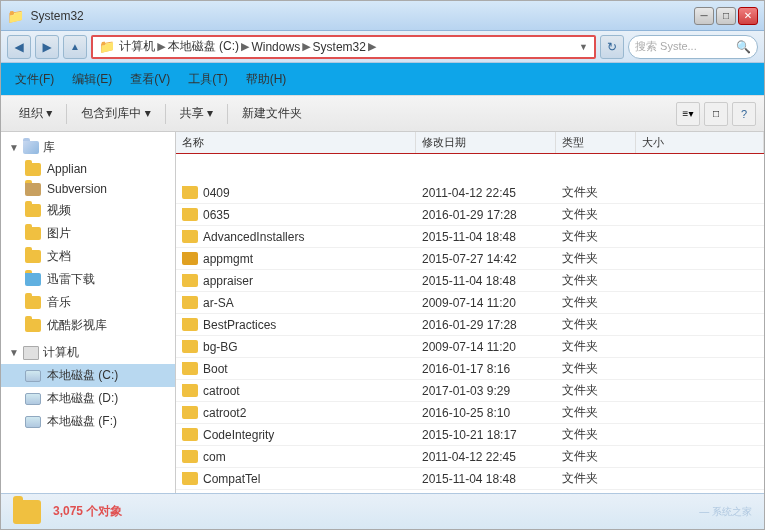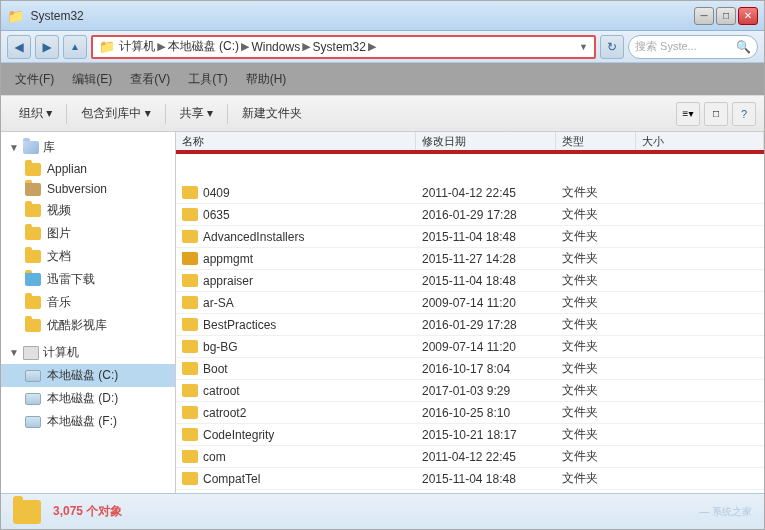--- a/index.html
+++ b/index.html
@@ -125,21 +125,21 @@
       display: flex;
       align-items: center;
       padding: 0 6px;
       gap: 4px;
       font-size: 11px;
       color: #aaa;
     }
 
     
     .menu-bar {
-      background: #a3a3a3;
+      background: #0ea5e9;
       height: 22px;
       display: flex;
       align-items: center;
       padding: 16px 6px;
       gap: 2px;
       border-bottom: 1px solid #ddd;
     }
     .menu-item {
       padding: 2px 8px;
       font-size: 12px;
@@ -291,21 +291,21 @@
     .file-list {
       flex: 1;
       display: flex;
       flex-direction: column;
       overflow: hidden;
       background: white;
     }
     .file-list-header {
       display: flex;
       background: #f0f4f8;
-      border-bottom: 4px solid #b91c1c;
+      border-bottom: 1px solid #b91c1c;
       height: 22px;
       align-items: center;
     }
     .col-header {
       font-size: 11px;
       color: #333;
       padding: 0 6px;
       cursor: pointer;
       height: 100%;
       display: flex;
@@ -590,21 +590,21 @@
       </div>
       <div class="file-cell date">2015-11-04 18:48</div>
       <div class="file-cell type">文件夹</div>
       <div class="file-cell size"></div>
     </div>
           <div class="file-row">
       <div class="file-cell name">
         <span class="small-folder special"></span>
         <span>appmgmt</span>
       </div>
-      <div class="file-cell date">2015-11-27 14:28</div>
+      <div class="file-cell date">2015-07-27 14:42</div>
       <div class="file-cell type">文件夹</div>
       <div class="file-cell size"></div>
     </div>
           <div class="file-row">
       <div class="file-cell name">
         <span class="small-folder"></span>
         <span>appraiser</span>
       </div>
       <div class="file-cell date">2015-11-04 18:48</div>
       <div class="file-cell type">文件夹</div>
@@ -635,21 +635,21 @@
       </div>
       <div class="file-cell date">2009-07-14 11:20</div>
       <div class="file-cell type">文件夹</div>
       <div class="file-cell size"></div>
     </div>
           <div class="file-row">
       <div class="file-cell name">
         <span class="small-folder"></span>
         <span>Boot</span>
       </div>
-      <div class="file-cell date">2016-10-17 8:04</div>
+      <div class="file-cell date">2016-01-17 8:16</div>
       <div class="file-cell type">文件夹</div>
       <div class="file-cell size"></div>
     </div>
           <div class="file-row">
       <div class="file-cell name">
         <span class="small-folder"></span>
         <span>catroot</span>
       </div>
       <div class="file-cell date">2017-01-03 9:29</div>
       <div class="file-cell type">文件夹</div>

